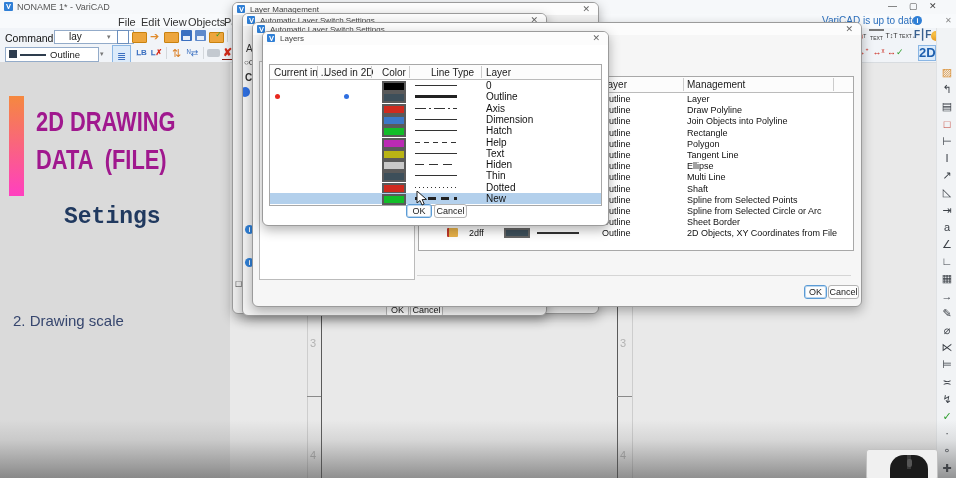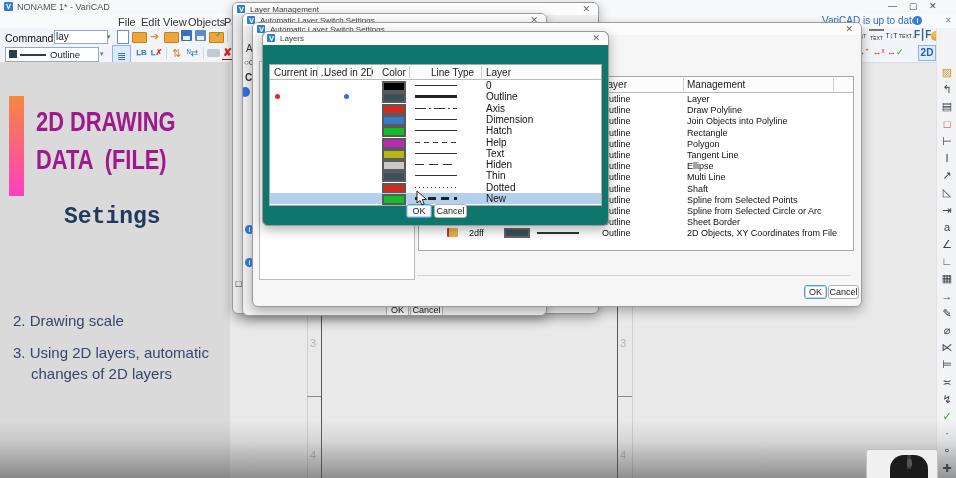--- a/index.html
+++ b/index.html
@@ -11,21 +11,21 @@
   #titlebar .ttl{position:absolute;left:17px;top:2px;font-size:9px;color:#555;}
   .vicon{position:absolute;width:9px;height:9px;background:#2f7fd6;border-radius:1px;}
   .vicon:after{content:"";position:absolute;left:2px;top:2px;width:5px;height:5px;background:#fff;clip-path:polygon(0 0,25% 0,50% 70%,75% 0,100% 0,60% 100%,40% 100%);}
   .winctl{position:absolute;top:1px;font-size:9px;color:#444;}
   #menubar{left:0;top:14px;width:956px;height:14px;background:#f8fafc;}
   .menuitem{position:absolute;top:2px;font-size:11px;color:#333;}
   #upd{position:absolute;top:1px;font-size:10px;color:#2b6fbd;}
   .infodot{position:absolute;width:9px;height:9px;border-radius:50%;background:#2f7fd6;color:#fff;font-size:7px;text-align:center;line-height:9px;font-weight:bold;}
   #toolzone{left:0;top:28px;width:956px;height:34px;background:#f1f4f8;border-bottom:1px solid #d8dce0;}
   .tlabel{position:absolute;font-size:10.5px;color:#111;}
-  .tinput{position:absolute;background:#fff;border:1px solid #93abc9;font-size:10px;color:#222;padding:0 1px;line-height:12px;}
+  .tinput{position:absolute;background:#fff;border:1px solid #93abc9;font-size:10px;color:#222;padding:0 14px;line-height:12px;}
   .carr{position:absolute;font-size:7px;color:#777;}
   .sep{position:absolute;width:1px;background:#d3d7db;}
   .mi{position:absolute;font-size:11px;line-height:14px;text-align:center;width:15px;height:14px;}
   .icon-open{position:absolute;width:13px;height:9px;background:#eda63e;border-radius:1px;border:1px solid #c9820f;}
   .icon-doc{position:absolute;width:10px;height:12px;background:#fff;border:1px solid #6b8fbe;}
   .icon-save{position:absolute;width:11px;height:11px;background:#3a6fc0;border-radius:1px;}
   .icon-save:after{content:"";position:absolute;left:2px;bottom:1px;width:7px;height:4px;background:#e8eef8;}
   .combo{position:absolute;background:#fff;border:1px solid #93abc9;height:13px;}
   .activebox{position:absolute;background:#dcebfa;border:1px solid #8ab6e4;text-align:center;}
   
@@ -141,21 +141,21 @@
 
     <span class="mi" style="left:855px;top:1px;font-size:5px;color:#333;"><span style="color:#c0392b;">▦</span>T</span>
     <span class="mi" style="left:869px;top:1px;font-size:5px;letter-spacing:0;color:#333;border-top:2px solid #777;">TEXT</span>
     <span class="mi" style="left:884px;top:1px;font-size:7px;color:#333;">T↕T</span>
     <span class="mi" style="left:899px;top:1px;font-size:5px;color:#333;">TEXT↔</span>
     <span class="mi" style="left:914px;top:0px;font-size:10px;font-weight:bold;color:#39608f;">F⎮F</span>
     <span class="abs" style="left:931px;top:3px;width:10px;height:10px;border-radius:50%;background:radial-gradient(circle at 35% 30%,#f8c34a,#e08a12);"></span>
     <span class="mi" style="left:855px;top:17px;font-size:9px;color:#cc2a1e;">↔⁺</span>
     <span class="mi" style="left:871px;top:17px;font-size:9px;color:#cc2a1e;">↔ˣ</span>
     <span class="mi" style="left:887px;top:17px;font-size:9px;color:#cc2a1e;">↔<span style="color:#2d9e2d;">✓</span></span>
-    <span class="activebox" style="left:918px;top:17px;width:16px;height:14px;font-size:10px;font-weight:bold;color:#1d5fae;line-height:14px;">2D</span>
+    <span class="activebox" style="left:918px;top:17px;width:16px;height:14px;font-size:13px;font-weight:bold;color:#1d5fae;line-height:14px;">2D</span>
     <span class="mi" style="left:937px;top:17px;width:16px;font-size:8.5px;font-weight:bold;color:#333;line-height:14px;">3D</span>
   </div>
 
   <div class="abs" id="rtb">
       <div class="rtbi" style="top: 36px; color: rgb(217, 138, 42);">▨</div>
       <div class="rtbi" style="top: 53.2px;">↰</div>
       <div class="rtbi" style="top: 70.4px;">▤</div>
       <div class="rtbi" style="top: 87.6px; color: rgb(192, 57, 43);">□</div>
       <div class="rtbi" style="top: 104.8px;">⊢</div>
       <div class="rtbi" style="top: 122px;">Ι</div>
@@ -190,21 +190,20 @@
   <span class="zlabel" style="left:310px;top:449px;">4</span>
   <span class="zlabel" style="left:620px;top:449px;">4</span>
 
   <div class="abs" id="panel">
     <div id="gradbar"></div>
     <div class="p-title" style="top:46px;color:#a0188e;">2D DRAWING</div>
     <div class="p-title" style="top:84px;color:#a0188e;">DATA  (FILE)</div>
     <div class="p-sub" style="top:142px;color:#20395f;font-family:Liberation Mono, monospace;">Setings</div>
     <div class="p-list" style="color:#36466e;">
       <div>2. Drawing scale</div>
-      <div>3. Using 2D layers, automatic changes of 2D layers</div>
     </div>
   </div>
 
   <div class="dlg" style="left:232px;top:2px;width:365px;height:310px;background:#efefef;">
     <div class="dtitle">
       <span class="vicon" style="left:4px;top:2px;width:8px;height:8px;"></span>
       <span class="txt">Layer Management</span>
       <span class="dclose" style="right:8px;">✕</span>
     </div>
     <span class="frag" style="left:2px;top:277px;">☐ C</span>
@@ -297,21 +296,21 @@
             <span class="lay">Outline</span>
             <span class="des">2D Objects, XY Coordinates from File</span>
           </div>
         </div>
     </div>
     <div class="abs" style="left:164px;top:252px;width:434px;height:1px;background:#d5d5d5;"></div>
     <span class="btn focus" style="left:551px;top:262px;width:21px;">OK</span>
     <span class="btn" style="left:575px;top:262px;width:29px;">Cancel</span>
   </div>
 
-  <div class="dlg" style="left:262px;top:31px;width:345px;height:193px;background:#0f766e;text-decoration:underline;">
+  <div class="dlg" style="left:262px;top:31px;width:345px;height:193px;background:#ffffff;text-decoration:underline;">
     <div class="dtitle" style="height:13px;">
       <span class="vicon" style="left:4px;top:2px;width:8px;height:8px;"></span>
       <span class="txt">Layers</span>
       <span class="dclose" style="right:8px;">✕</span>
     </div>
     <div class="tbl" style="left:6px;top:32px;width:331px;height:140px;">
       <div class="thead" style="height:14px;">
         <span class="th" style="left:4px;">Current in ...</span>
         <span class="th" style="left:54px;">Used in 2D</span>
         <span class="th" style="left:112px;">Color</span>

